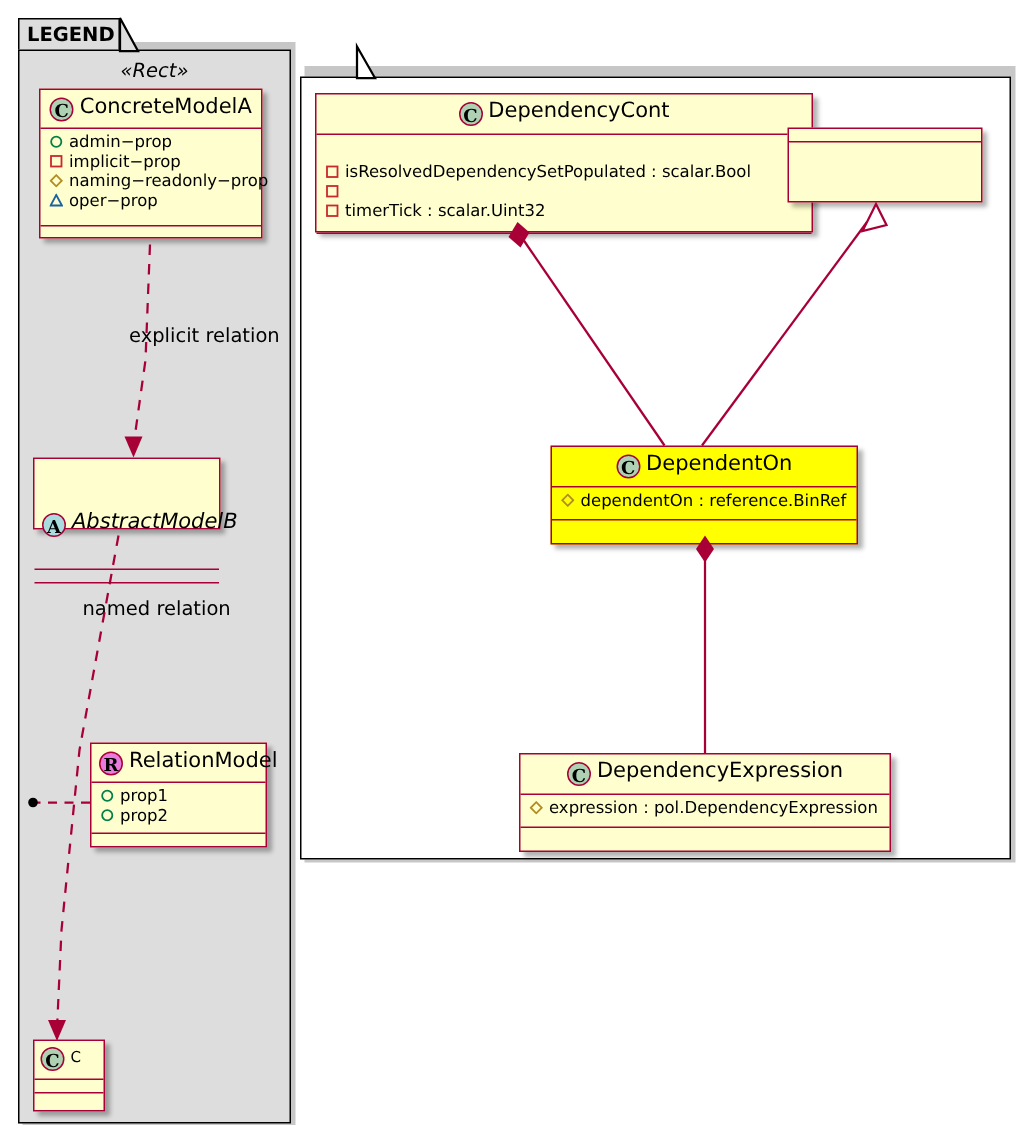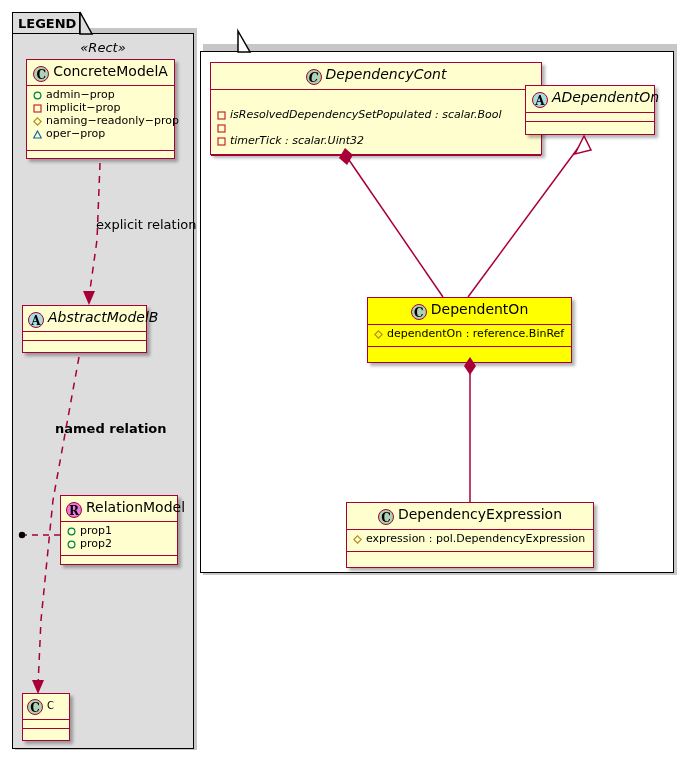--- a/index.html
+++ b/index.html
@@ -174,21 +174,21 @@
       <div class="attr">
         <span class="ic"><svg width="9" height="9" viewBox="0 0 9 9">
               <polygon points="4.5,1 8.3,8 0.7,8" fill="none" stroke="#1963A0" stroke-width="1.2"></polygon>
             </svg></span><span>oper−prop</span>
       </div>
     </div>
     <div class="cls-foot"></div>
   </div>
 
   <div class="cls" style="left:22px; top:305px; width:125px; height:48px;">
-    <div class="cls-head left" style="height:26px; padding-left:5px;">
+    <div class="cls-head left" style="height:43px; padding-left:5px;margin-top:31px;">
       <span class="badge badge-A">A</span><span class="cls-name ital">AbstractModelB</span>
     </div>
     <div class="cls-body" style="height:9px;"></div>
     <div class="cls-foot"></div>
   </div>
 
   <div class="cls" style="left:60px; top:495px; width:118px; height:70px;">
     <div class="cls-head left" style="height:26px; padding-left:5px;">
       <span class="badge badge-R">R</span><span class="cls-name">RelationModel</span>
     </div>
@@ -208,35 +208,35 @@
   </div>
 
   <div class="cls" style="left:22px; top:693px; width:48px; height:48px;">
     <div class="cls-head left" style="height:26px; padding-left:4px;">
       <span class="badge badge-C">C</span><span class="cls-name" style="font-size:10px;">C</span>
     </div>
     <div class="cls-body" style="height:9px;"></div>
     <div class="cls-foot"></div>
   </div>
 
-  <div class="edge-label" style="left:96px; top:217px;">explicit relation</div>
-  <div class="edge-label" style="left:55px; top:421px;font-weight:bold;">named relation</div>
+  <div class="edge-label" style="left:86px; top:217px;">explicit relation</div>
+  <div class="edge-label" style="left:55px; top:399px;">named relation</div>
 
   <div class="pkg-shadow" style="left:203px; top:44px; width:474px; height:531px;"></div>
 
   <div class="pkg-tab pkg-tab-white" style="left:200px; top:31px; width:38px; height:21px;margin-top:28px;">
     <span>pol</span>
   </div>
   <svg class="links" style="z-index:3;">
     <polygon points="238,31 250,52 238,52" fill="#FFFFFF" stroke="#000000" stroke-width="1.5"></polygon>
   </svg>
 
   <div class="pkg-body" style="left:200px; top:51px; width:474px; height:522px; background:#FFFFFF;"></div>
 
-  <div class="cls" style="left:210px; top:62px; width:332px; height:93px;font-style:italic;">
+  <div class="cls" style="left:210px; top:62px; width:332px; height:93px;">
     <div class="cls-head" style="height:27px;">
       <span class="badge badge-C">C</span><span class="cls-name">DependencyCont</span>
     </div>
     <div class="cls-body" style="height:50px;margin-top:16px;">
       <div class="attr">
         <span class="ic"><svg width="9" height="9" viewBox="0 0 9 9">
               <rect x="1" y="1" width="7" height="7" fill="none" stroke="#C82930" stroke-width="1.2"></rect>
             </svg></span><span>isResolvedDependencySetPopulated : scalar.Bool</span>
       </div>
       <div class="attr">
@@ -247,23 +247,20 @@
       <div class="attr">
         <span class="ic"><svg width="9" height="9" viewBox="0 0 9 9">
               <rect x="1" y="1" width="7" height="7" fill="none" stroke="#C82930" stroke-width="1.2"></rect>
             </svg></span><span>timerTick : scalar.Uint32</span>
       </div>
     </div>
     <div class="cls-foot"></div>
   </div>
 
   <div class="cls" style="left:525px; top:85px; width:130px; height:50px;">
-    <div class="cls-head left" style="height:27px; padding-left:6px;">
-      <span class="badge badge-A">A</span><span class="cls-name ital">ADependentOn</span>
-    </div>
     <div class="cls-body" style="height:9px;"></div>
     <div class="cls-foot"></div>
   </div>
 
   <div class="cls" style="left:346px; top:502px; width:248px; height:66px;">
     <div class="cls-head" style="height:27px;">
       <span class="badge badge-C">C</span><span class="cls-name">DependencyExpression</span>
     </div>
     <div class="cls-body" style="height:22px;">
       <div class="attr">

